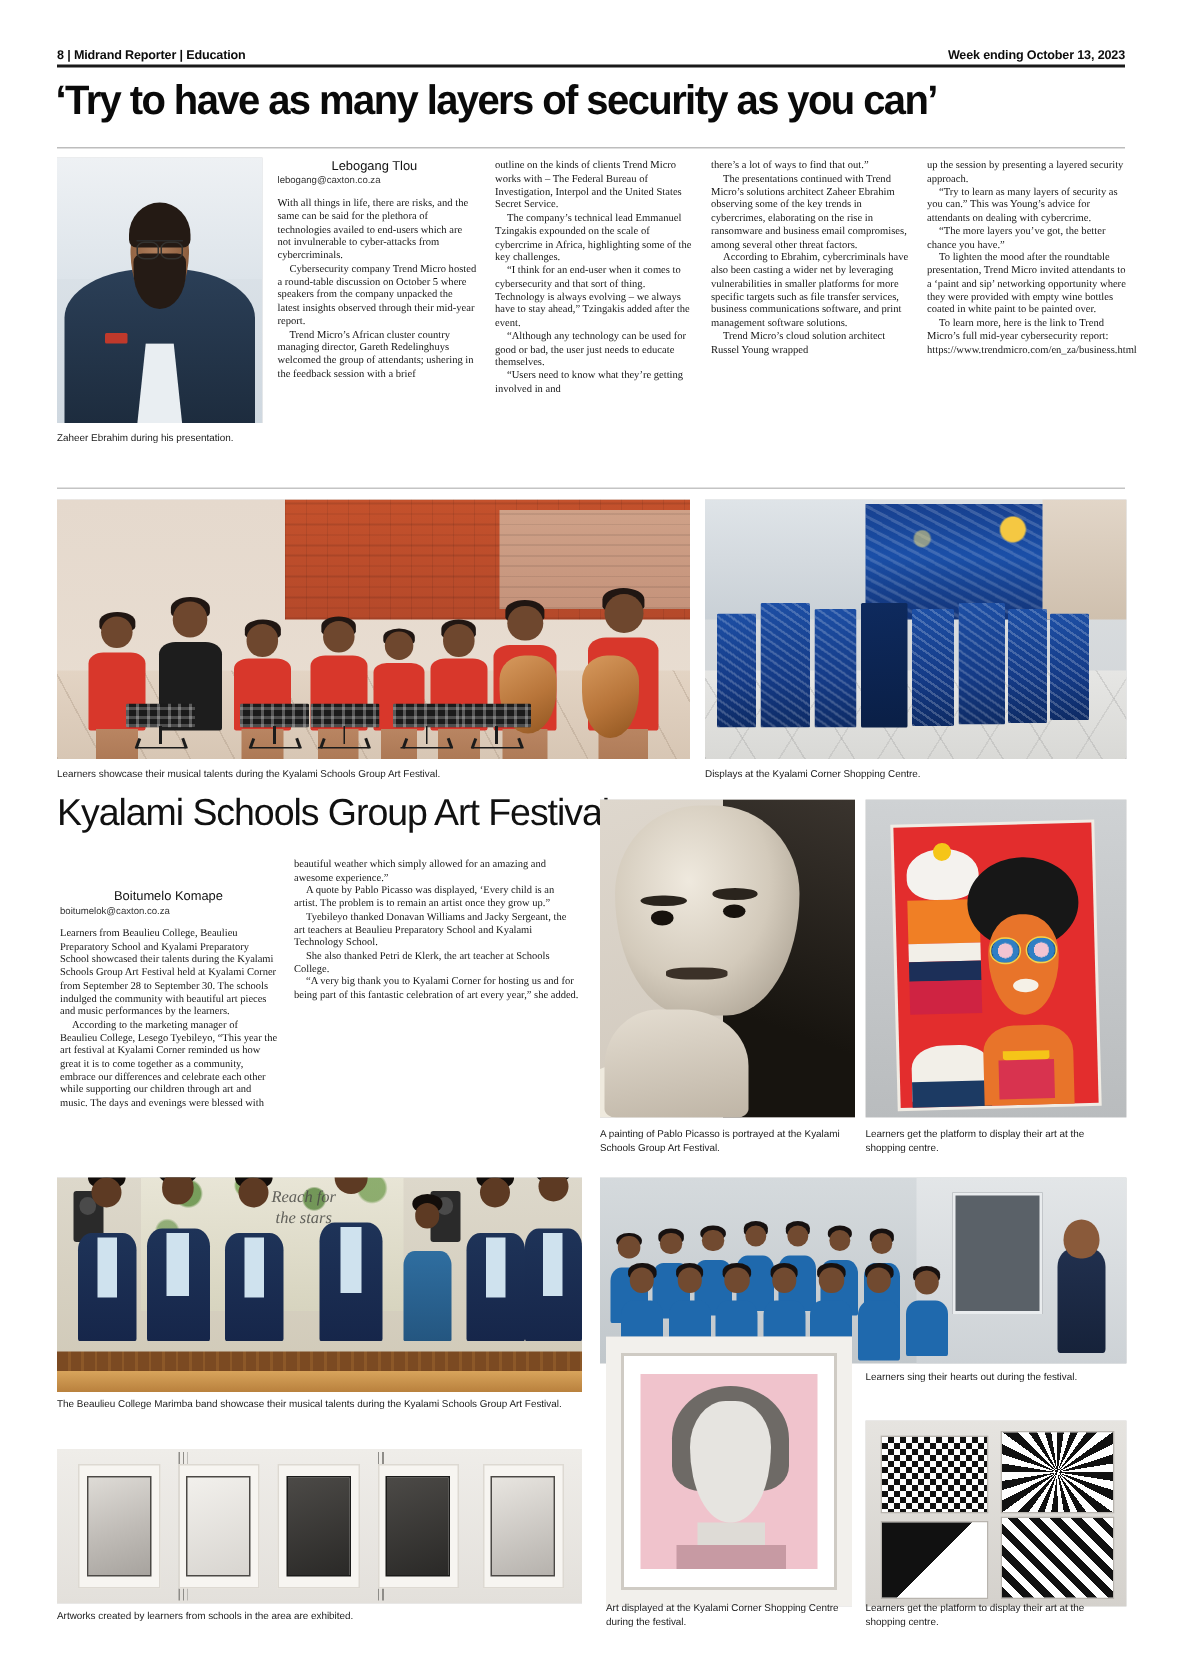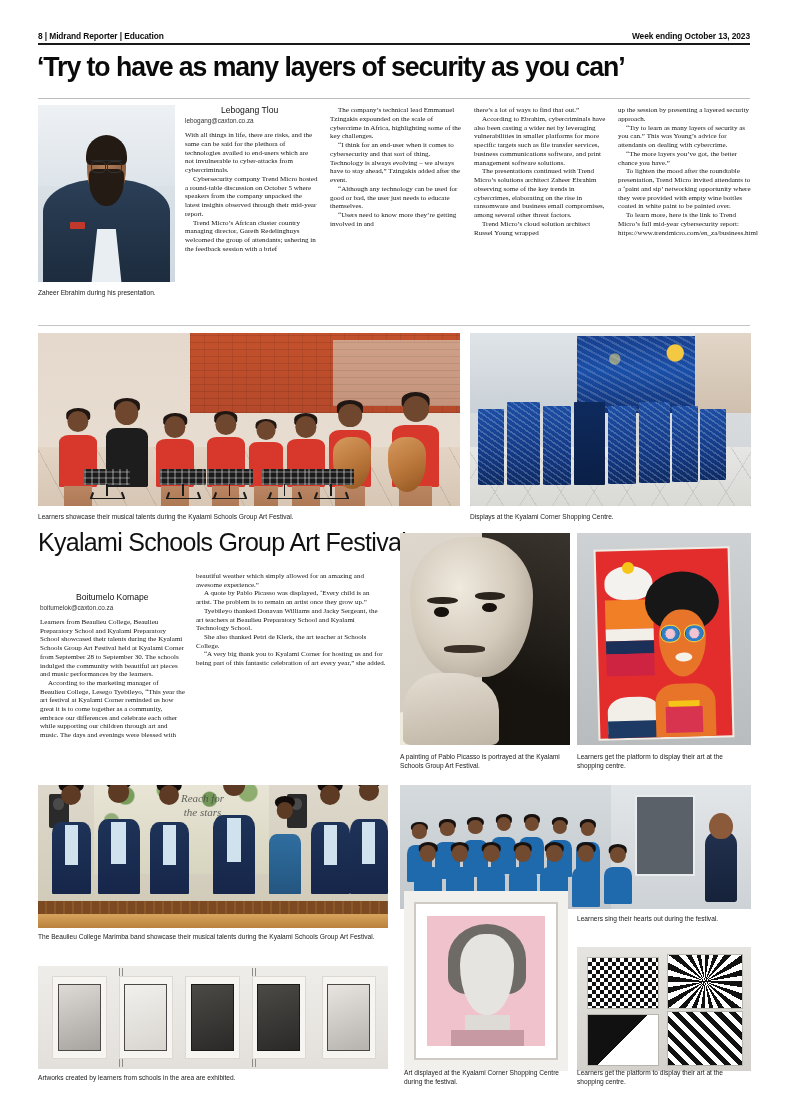--- a/index.html
+++ b/index.html
@@ -542,30 +542,31 @@
 
   <div class="col" style="left:185px;top:105px;width:133px;">
     <div class="byline-name">Lebogang Tlou</div>
     <div class="byline-email">lebogang@caxton.co.za</div>
     <p class="first">With all things in life, there are risks, and the same can be said for the plethora of technologies availed to end-users which are not invulnerable to cyber-attacks from cybercriminals.</p>
     <p>Cybersecurity company Trend Micro hosted a round-table discussion on October 5 where speakers from the company unpacked the latest insights observed through their mid-year report.</p>
     <p>Trend Micro’s African cluster country managing director, Gareth Redelinghuys welcomed the group of attendants; ushering in the feedback session with a brief</p>
   </div>
 
   <div class="col" style="left:330px;top:106px;width:133px;">
+    <p class="first">outline on the kinds of clients Trend Micro works with – The Federal Bureau of Investigation, Interpol and the United States Secret Service.</p>
     <p>The company’s technical lead Emmanuel Tzingakis expounded on the scale of cybercrime in Africa, highlighting some of the key challenges.</p>
     <p>“I think for an end-user when it comes to cybersecurity and that sort of thing. Technology is always evolving – we always have to stay ahead,” Tzingakis added after the event.</p>
     <p>“Although any technology can be used for good or bad, the user just needs to educate themselves.</p>
-    <p>“Users need to know more they’re getting involved in and</p>
+    <p>“Users need to know what they’re getting involved in and</p>
   </div>
 
   <div class="col" style="left:474px;top:106px;width:133px;">
     <p class="first">there’s a lot of ways to find that out.”</p>
+    <p>The presentations continued with Trend Micro’s solutions architect Zaheer Ebrahim observing some of the key trends in cybercrimes, elaborating on the rise in ransomware and business email compromises, among several other threat factors.</p>
     <p>According to Ebrahim, cybercriminals have also been casting a wider net by leveraging vulnerabilities in smaller platforms for more specific targets such as file transfer services, business communications software, and print management software solutions.</p>
-    <p>The presentations continued with Trend Micro’s solutions architect Zaheer Ebrahim observing some of the key trends in cybercrimes, elaborating on the rise in ransomware and business email compromises, among several other threat factors.</p>
     <p>Trend Micro’s cloud solution architect Russel Young wrapped</p>
   </div>
 
   <div class="col" style="left:618px;top:106px;width:133px;">
     <p class="first">up the session by presenting a layered security approach.</p>
     <p>“Try to learn as many layers of security as you can.” This was Young’s advice for attendants on dealing with cybercrime.</p>
     <p>“The more layers you’ve got, the better chance you have.”</p>
     <p>To lighten the mood after the roundtable presentation, Trend Micro invited attendants to a ‘paint and sip’ networking opportunity where they were provided with empty wine bottles coated in white paint to be painted over.</p>
     <p>To learn more, here is the link to Trend Micro’s full mid-year cybersecurity report: https://www.trendmicro.com/en_za/business.html</p>
   </div>

